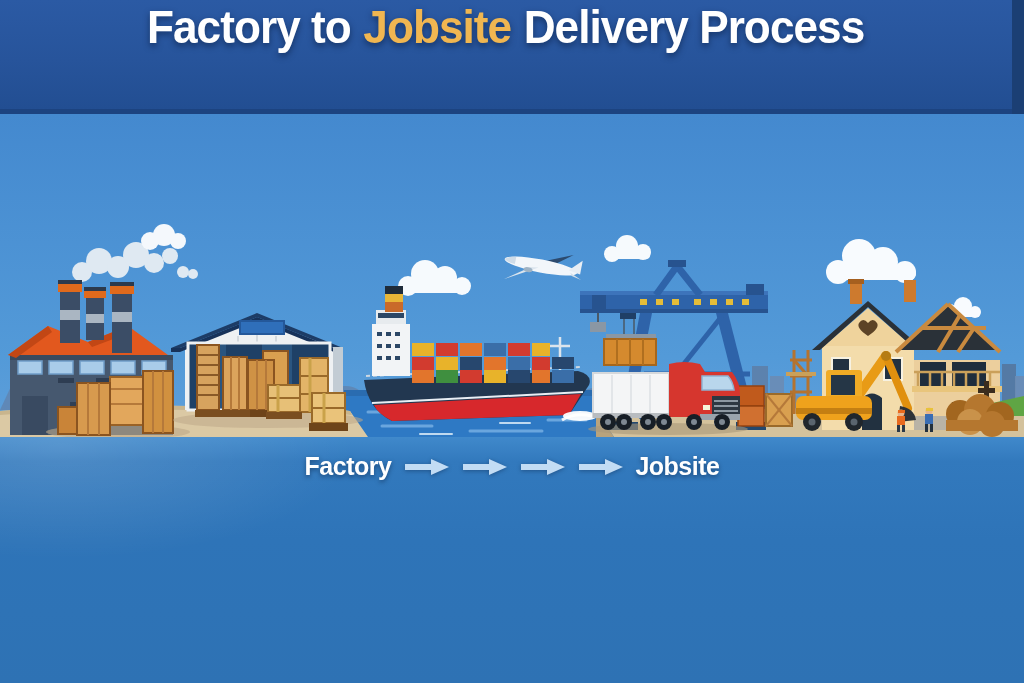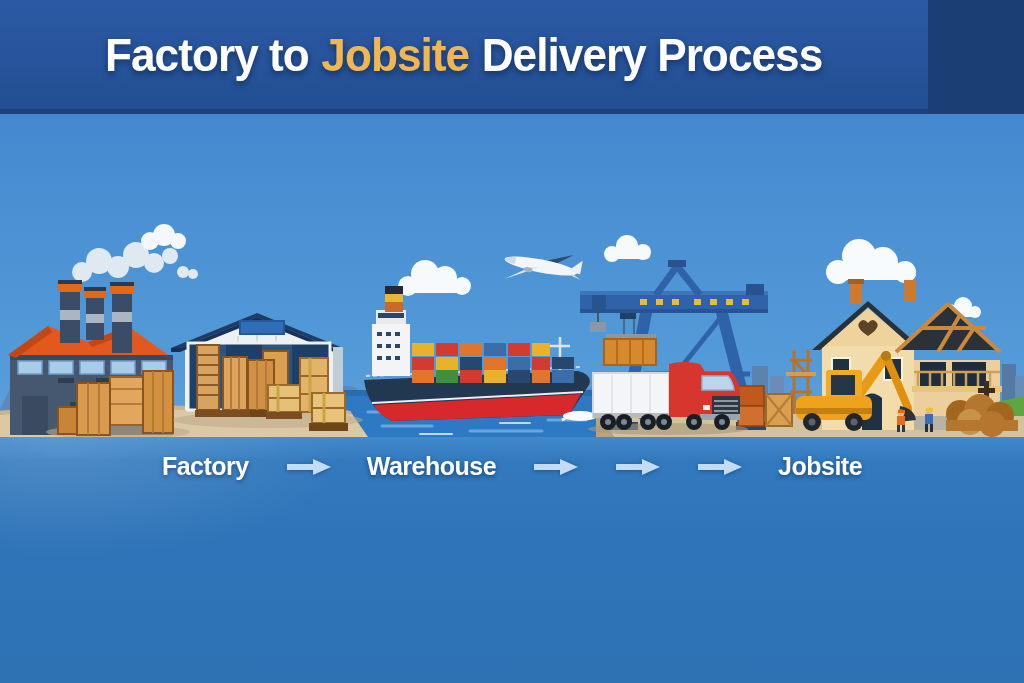--- a/index.html
+++ b/index.html
@@ -3,45 +3,45 @@
 <meta charset="utf-8">
 <style>
   html,body{margin:0;padding:0;background:#1b3f74;}
   #poster{
     position:relative;width:1024px;height:683px;overflow:hidden;
     font-family:"Liberation Sans",sans-serif;
     -webkit-font-smoothing:antialiased;
   }
   
   .header{
-    position:absolute;left:0;top:0;width:928px;height:109px;
+    position:absolute;left:0;top:0;width:1012px;height:109px;
     background:linear-gradient(180deg,#2b5aa4 0%,#27549b 55%,#224e92 100%);
     border-bottom:5px solid #1c4380;
-    display:flex;align-items:center;justify-content:center;
+    display:flex;align-items:flex-start;justify-content:center;
   }
   .title-line{
     display:flex;gap:13px;align-items:baseline;
     transform:scaleX(.96);
     font-weight:700;font-size:46px;letter-spacing:-1px;color:#ffffff;
     text-shadow:0 3px 6px rgba(8,24,54,.55);
     white-space:nowrap;
   }
   .title-highlight{color:#f0b651;}
   
   .scene{position:absolute;left:0;top:114px;width:1024px;height:323px;}
   .scene svg{display:block;}
   
   .band{
     position:absolute;left:0;top:437px;width:1024px;height:246px;
     background:
       radial-gradient(ellipse 420px 160px at 6% 4%,rgba(255,255,255,.14),rgba(255,255,255,0) 70%),
       linear-gradient(180deg,#4089cb 0%,#3279bd 10%,#2e74b8 42%,#2e72b4 100%);
   }
   .stage-row{
-    display:flex;align-items:center;justify-content:center;gap:36px;
+    display:flex;align-items:center;justify-content:center;gap:12px;
     padding-top:15px;
   }
   .stage-label{
     font-weight:700;font-size:25px;letter-spacing:-.5px;color:#ffffff;
     text-shadow:0 2px 4px rgba(8,28,60,.5);white-space:nowrap;
   }
   .stage-arrow{display:inline-flex;align-items:center;
     filter:drop-shadow(0 1px 2px rgba(8,28,60,.4));}
 </style>
 </head>
@@ -495,21 +495,20 @@
 
   <div class="band">
     <div class="stage-row">
       <span class="stage-label">Factory</span>
       <span class="stage-arrow">
         <svg width="46" height="18" viewBox="0 0 46 18">
             <line x1="2" y1="9" x2="30" y2="9" stroke="#c2dcf4" stroke-width="6"></line>
             <polygon points="28,1 46,9 28,17" fill="#c2dcf4"></polygon>
           </svg>
       </span>
-      <span class="stage-label">Warehouse</span>
       <span class="stage-arrow">
         <svg width="46" height="18" viewBox="0 0 46 18">
             <line x1="2" y1="9" x2="30" y2="9" stroke="#c2dcf4" stroke-width="6"></line>
             <polygon points="28,1 46,9 28,17" fill="#c2dcf4"></polygon>
           </svg>
       </span>
       <span class="stage-arrow">
         <svg width="46" height="18" viewBox="0 0 46 18">
             <line x1="2" y1="9" x2="30" y2="9" stroke="#c2dcf4" stroke-width="6"></line>
             <polygon points="28,1 46,9 28,17" fill="#c2dcf4"></polygon>

